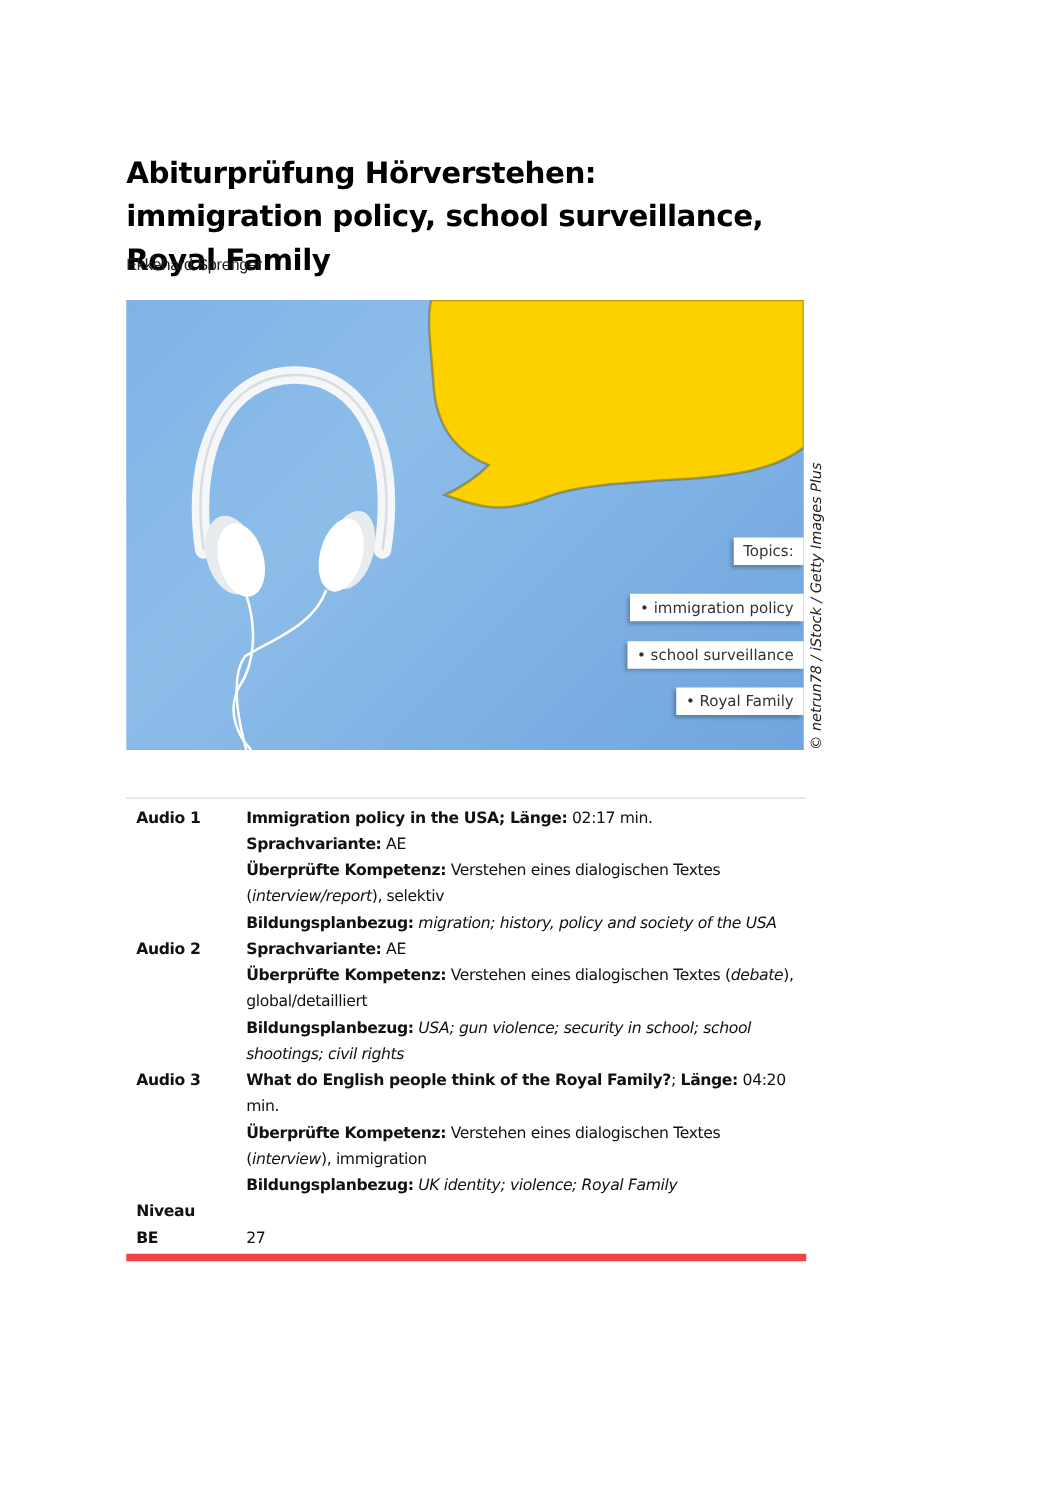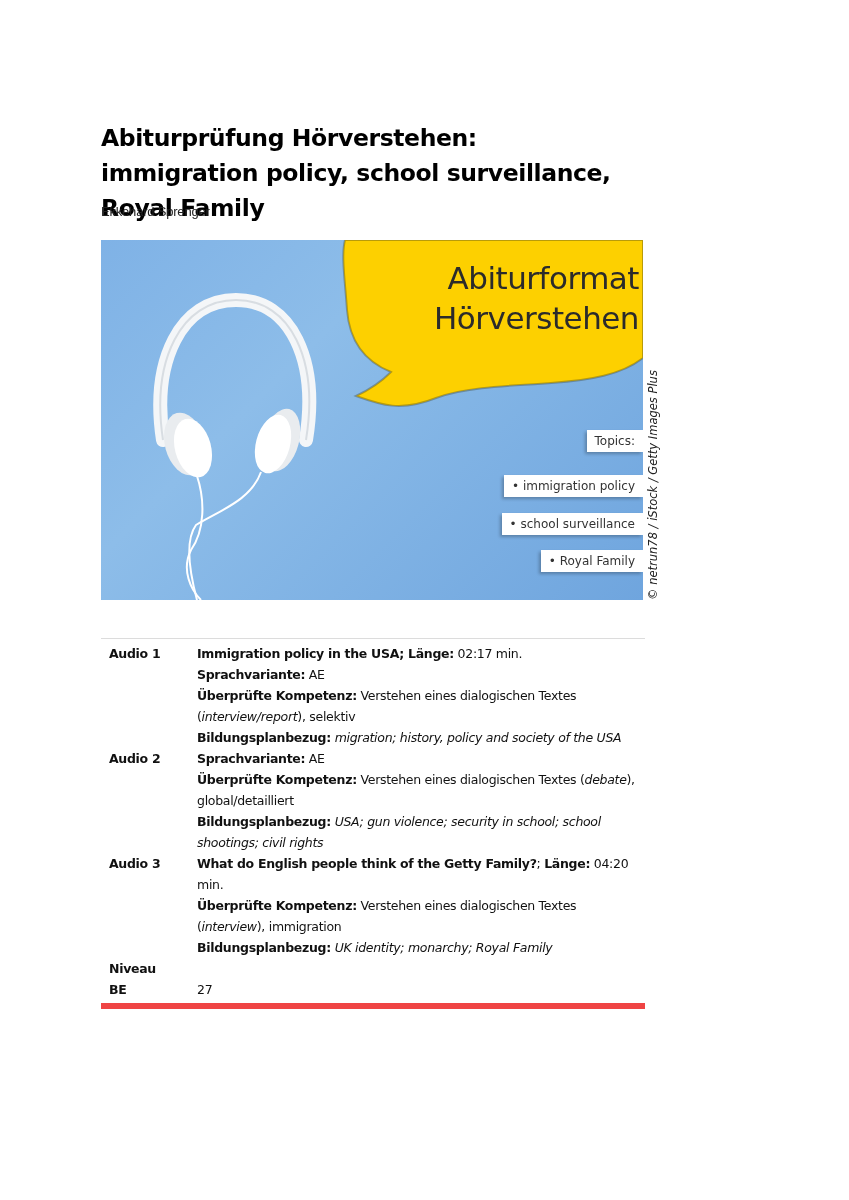--- a/index.html
+++ b/index.html
@@ -48,24 +48,20 @@
 
     <ellipse cx="84" cy="204" rx="20" ry="32" fill="#e9ecef" transform="rotate(-15 84 204)"></ellipse>
     <ellipse cx="92" cy="208" rx="18" ry="30" fill="#ffffff" transform="rotate(-15 92 208)"></ellipse>
 
     <ellipse cx="180" cy="200" rx="18" ry="32" fill="#e9ecef" transform="rotate(15 180 200)"></ellipse>
     <ellipse cx="172" cy="204" rx="17" ry="30" fill="#ffffff" transform="rotate(15 172 204)"></ellipse>
 
     <path d="M96 236 C104 260 104 290 90 310 C80 330 90 350 100 360" fill="none" stroke="#ffffff" stroke-width="2"></path>
     <path d="M160 232 C150 260 120 270 95 285 C84 300 88 330 96 360" fill="none" stroke="#ffffff" stroke-width="2"></path>
   </svg>
-  <div class="bubble-text">
-    <div>Abiturformat</div>
-    <div>Hörverstehen</div>
-  </div>
   <div class="tag" style="top:190px;">Topics:</div>
   <div class="tag" style="top:235px;">• immigration policy</div>
   <div class="tag" style="top:273px;">• school surveillance</div>
   <div class="tag" style="top:310px;">• Royal Family</div>
 </div>
 <div class="credit">© netrun78 / iStock / Getty Images Plus</div>
 
 <div class="meta">
 
   <div class="row">
@@ -83,23 +79,23 @@
     <div class="v">
       <p><b>Sprachvariante:</b><span> AE</span></p>
       <p><b>Überprüfte Kompetenz:</b><span> Verstehen eines dialogischen Textes (</span><i>debate</i><span>), global/detailliert</span></p>
       <p><b>Bildungsplanbezug:</b><i> USA; gun violence; security in school; school shootings; civil rights</i></p>
     </div>
   </div>
 
   <div class="row">
     <div class="k">Audio 3</div>
     <div class="v">
-      <p><b>What do English people think of the Getty Family?</b><span>; </span><b>Länge:</b><span> 04:20 min.</span></p>
+      <p><b>What do English people think of the Royal Family?</b><span>; </span><b>Länge:</b><span> 04:20 min.</span></p>
       <p><b>Überprüfte Kompetenz:</b><span> Verstehen eines dialogischen Textes (</span><i>interview</i><span>), immigration</span></p>
-      <p><b>Bildungsplanbezug:</b><i> UK identity; monarchy; Royal Family</i></p>
+      <p><b>Bildungsplanbezug:</b><i> UK identity; violence; Royal Family</i></p>
     </div>
   </div>
 
   <div class="row">
     <div class="k">Niveau</div>
   </div>
 
   <div class="row">
     <div class="k">BE</div>
     <div class="v">27</div>

